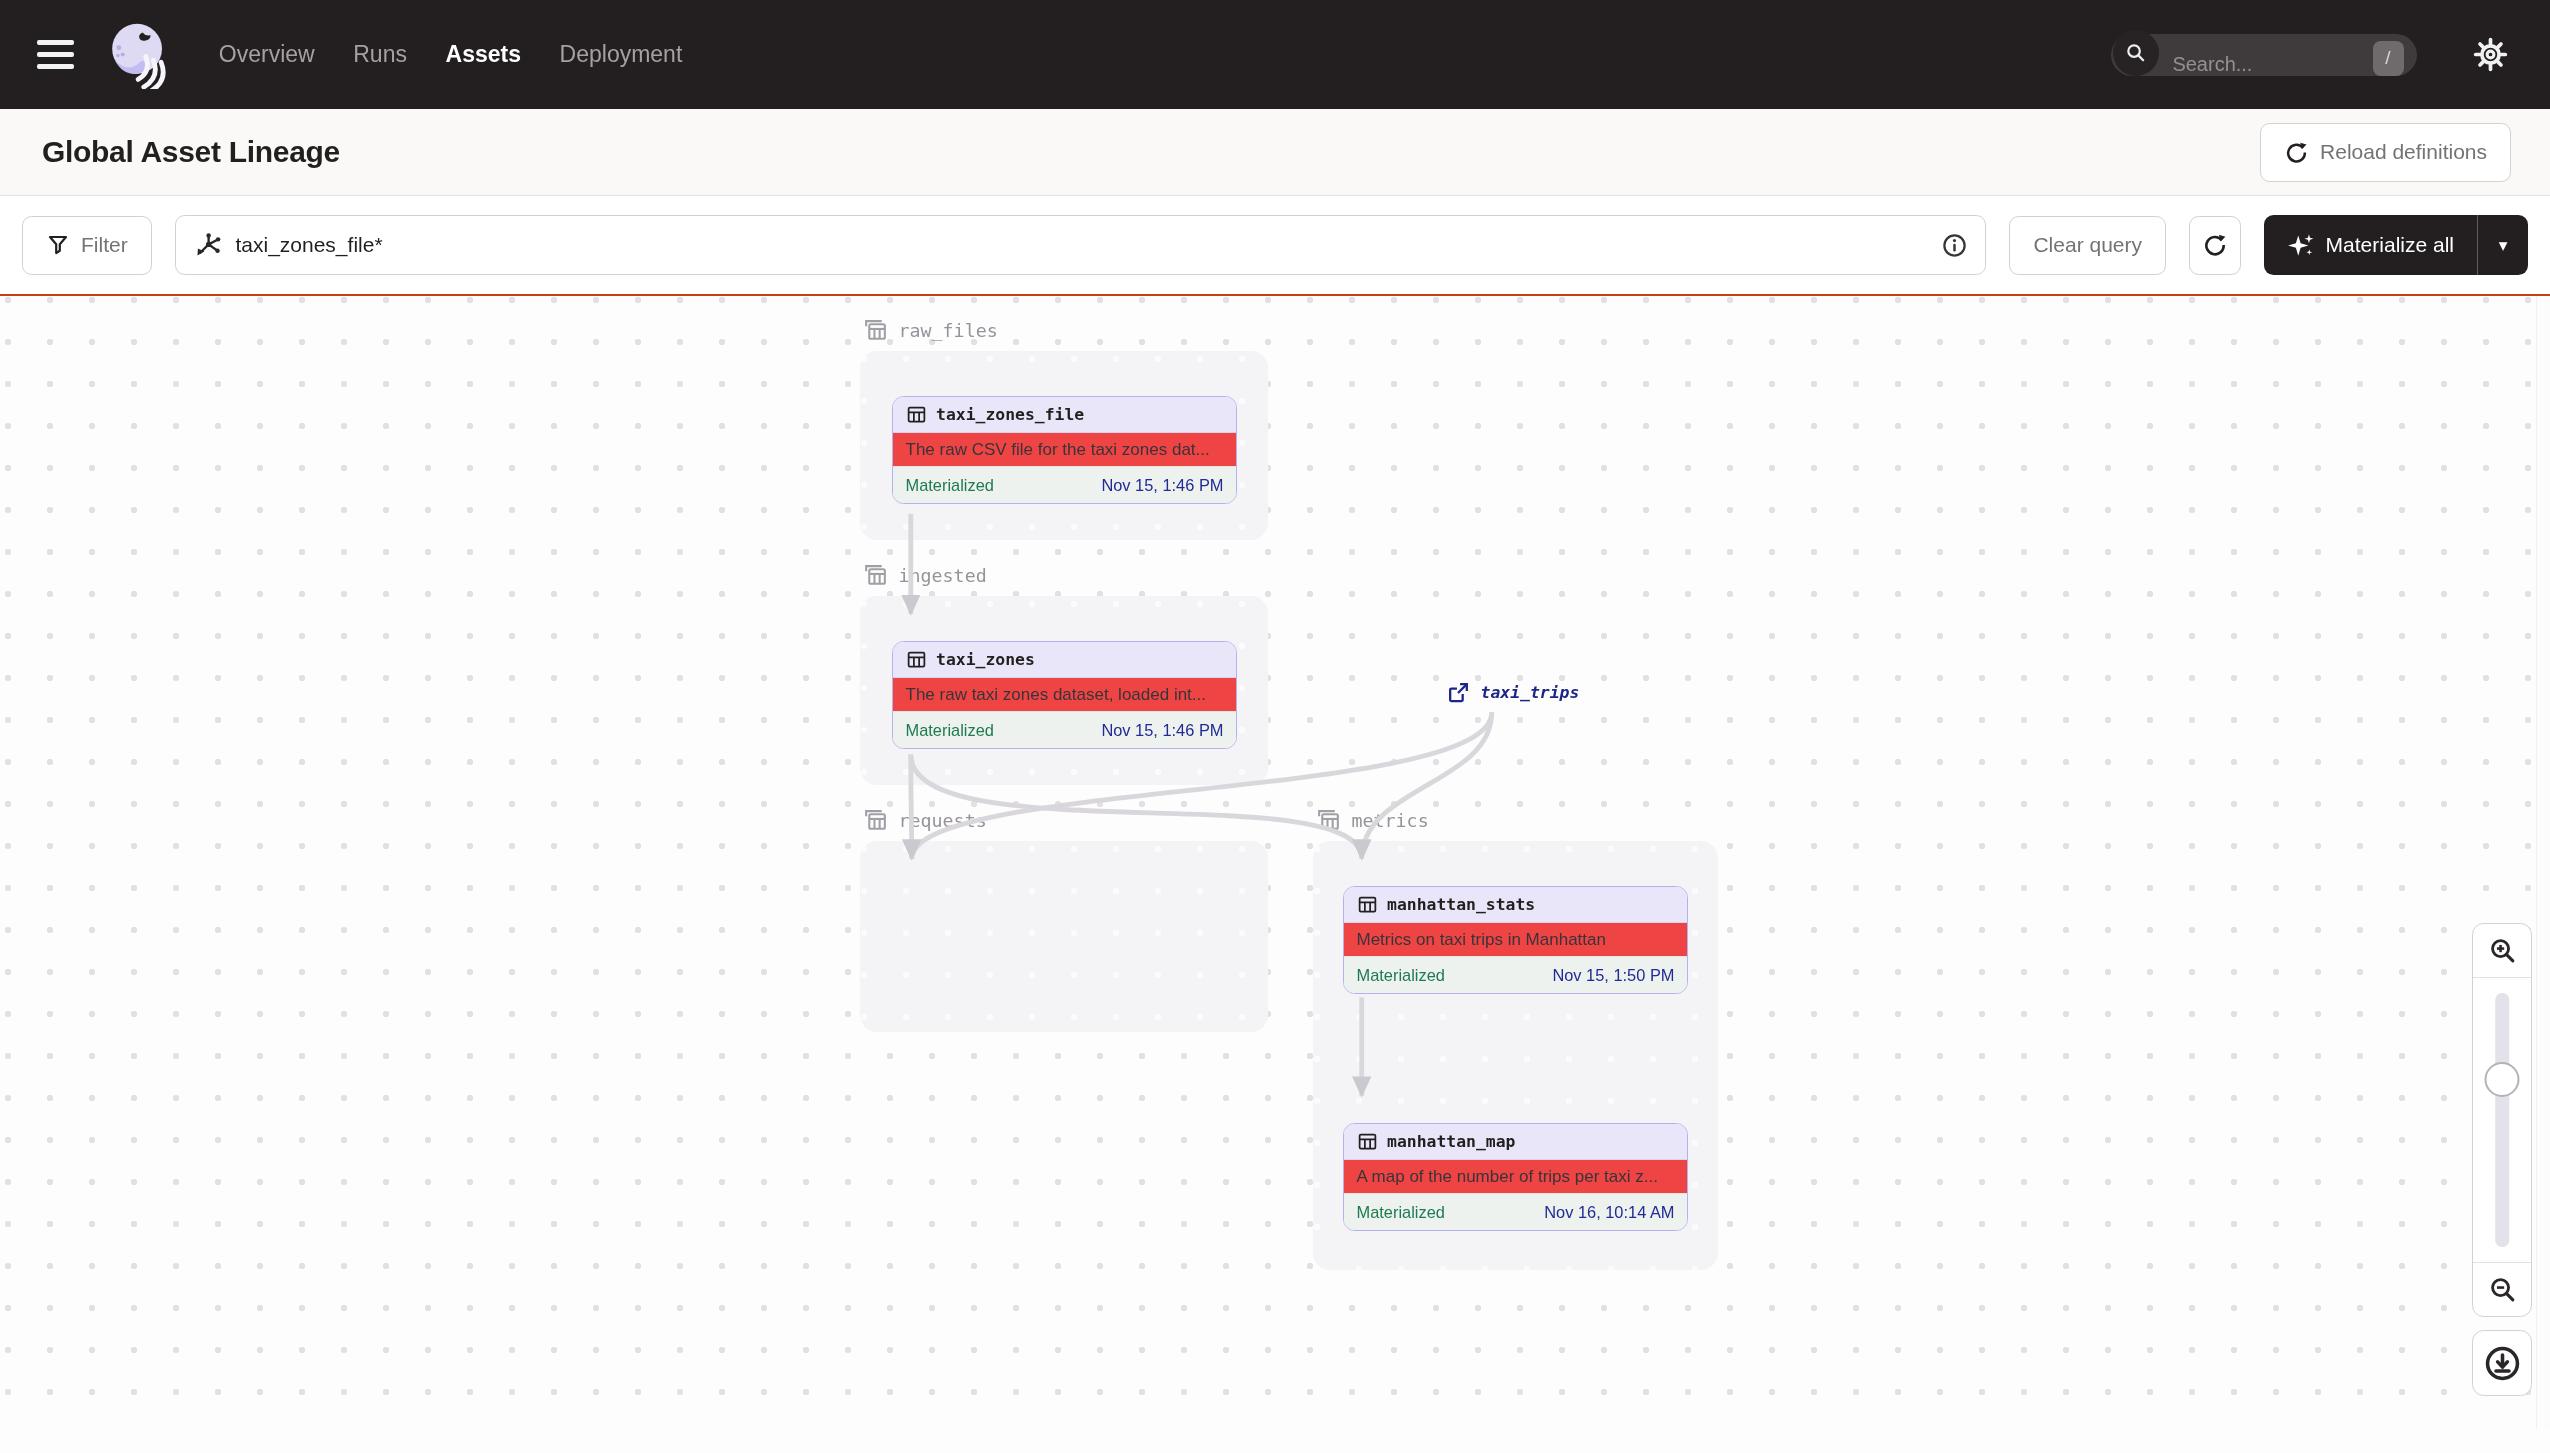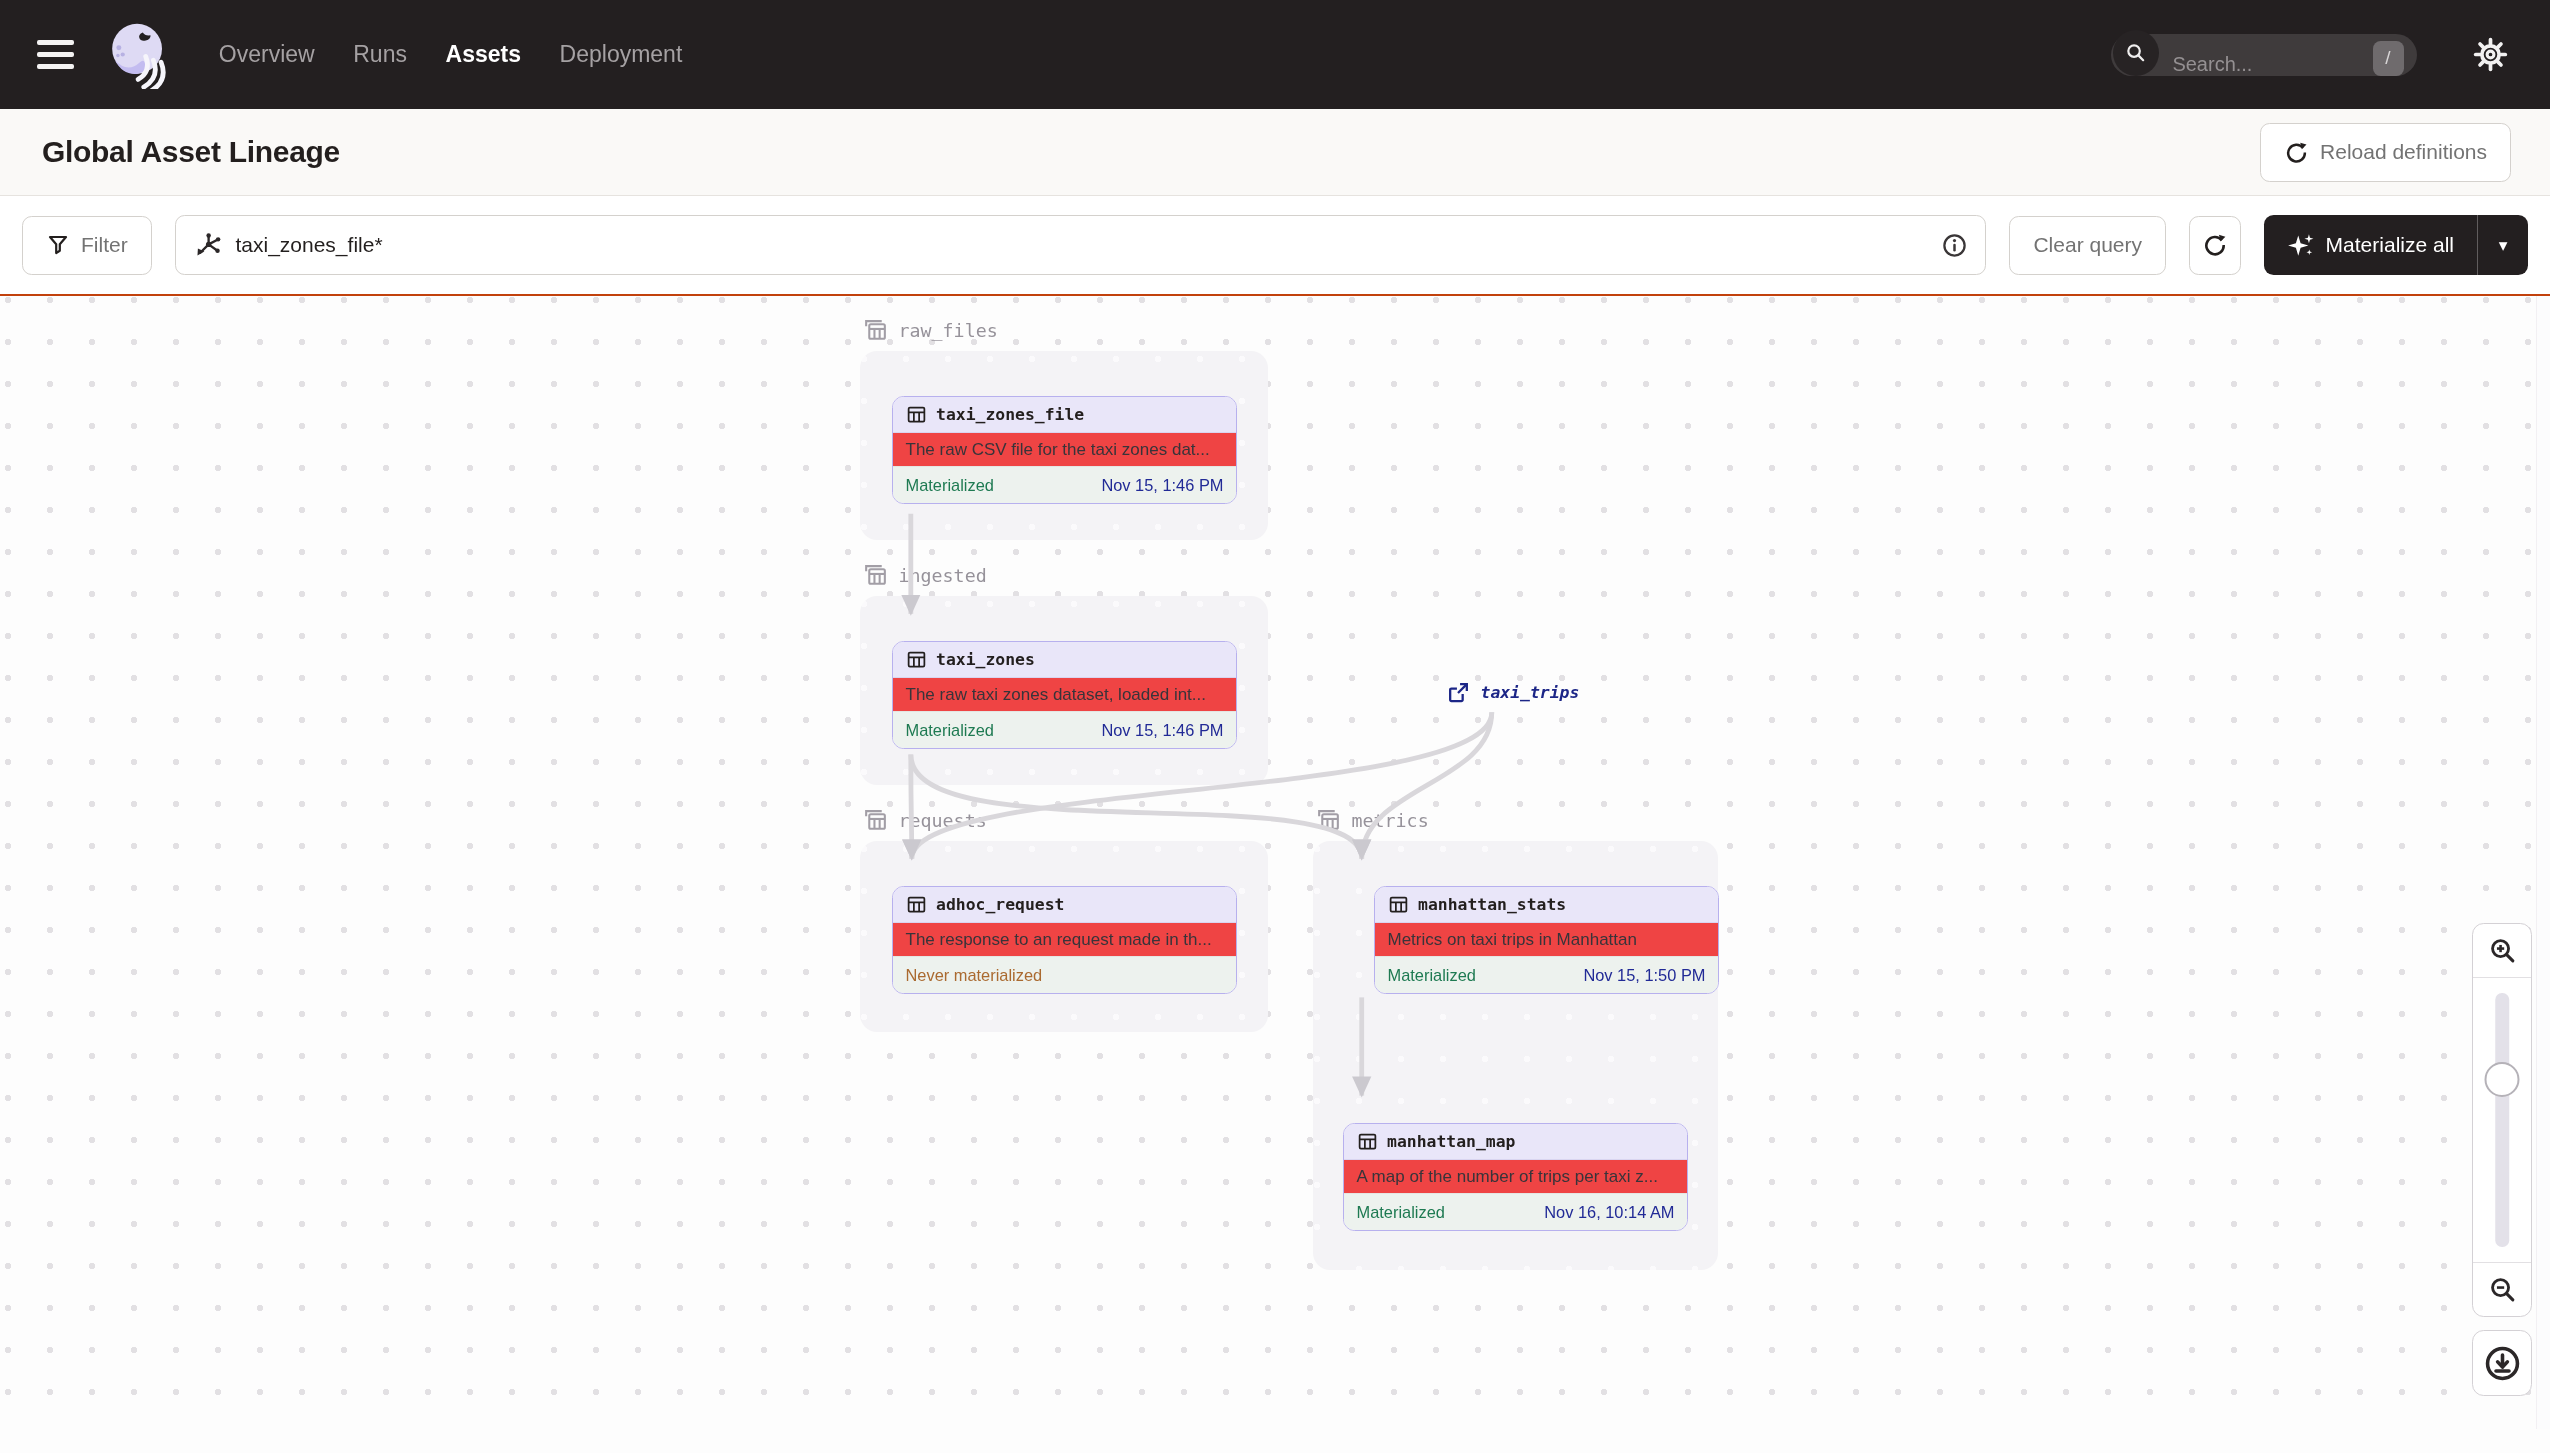--- a/index.html
+++ b/index.html
@@ -294,38 +294,22 @@
       </svg>
       <span class="node-name">taxi_zones</span>
     </div>
     <div class="node-body">The raw taxi zones dataset, loaded int...</div>
     <div class="node-footer">
       <span class="status-green">Materialized</span>
       <span class="node-time">Nov 15, 1:46 PM</span>
     </div>
   </div>
 
-  <div class="node" style="left:892px; top:590px;">
-    <div class="node-header">
-      <svg width="21" height="21" viewBox="0 0 24 24">
-        <rect x="3" y="4" width="18" height="16" rx="1.5" fill="none" stroke="#231f1e" stroke-width="2"></rect>
-        <line x1="3" y1="9.5" x2="21" y2="9.5" stroke="#231f1e" stroke-width="2"></line>
-        <line x1="9" y1="9.5" x2="9" y2="20" stroke="#231f1e" stroke-width="2"></line>
-        <line x1="15" y1="9.5" x2="15" y2="20" stroke="#231f1e" stroke-width="2"></line>
-      </svg>
-      <span class="node-name">adhoc_request</span>
-    </div>
-    <div class="node-body">The response to an request made in th...</div>
-    <div class="node-footer">
-      <span class="status-amber">Never materialized</span>
-      <span class="node-time"></span>
-    </div>
-  </div>
-
-  <div class="node" style="left:1374px; top:590px;">
+
+  <div class="node" style="left:1343px; top:590px;">
     <div class="node-header">
       <svg width="21" height="21" viewBox="0 0 24 24">
         <rect x="3" y="4" width="18" height="16" rx="1.5" fill="none" stroke="#231f1e" stroke-width="2"></rect>
         <line x1="3" y1="9.5" x2="21" y2="9.5" stroke="#231f1e" stroke-width="2"></line>
         <line x1="9" y1="9.5" x2="9" y2="20" stroke="#231f1e" stroke-width="2"></line>
         <line x1="15" y1="9.5" x2="15" y2="20" stroke="#231f1e" stroke-width="2"></line>
       </svg>
       <span class="node-name">manhattan_stats</span>
     </div>
     <div class="node-body">Metrics on taxi trips in Manhattan</div>

